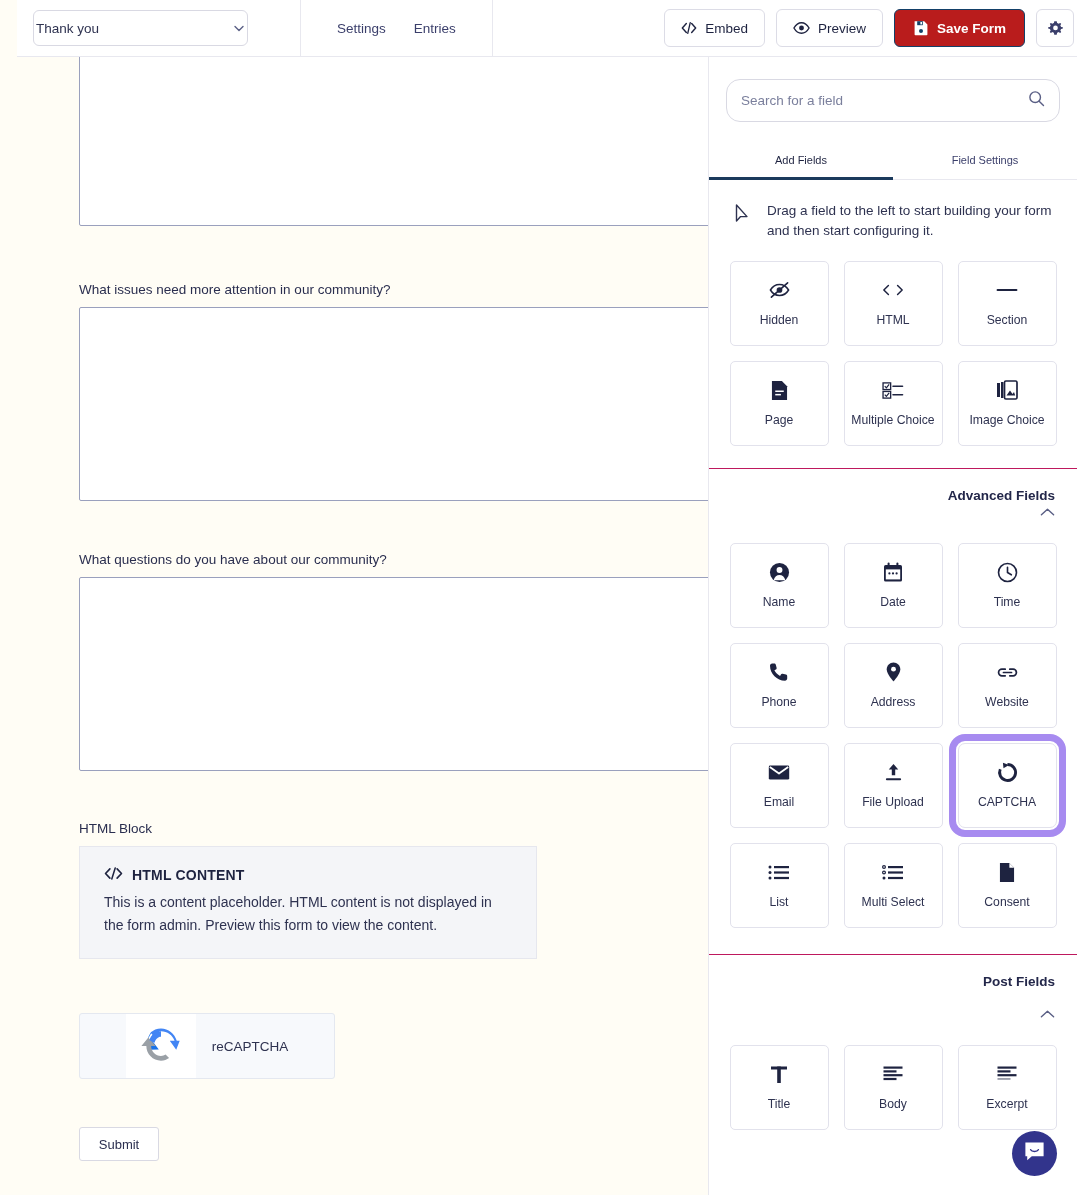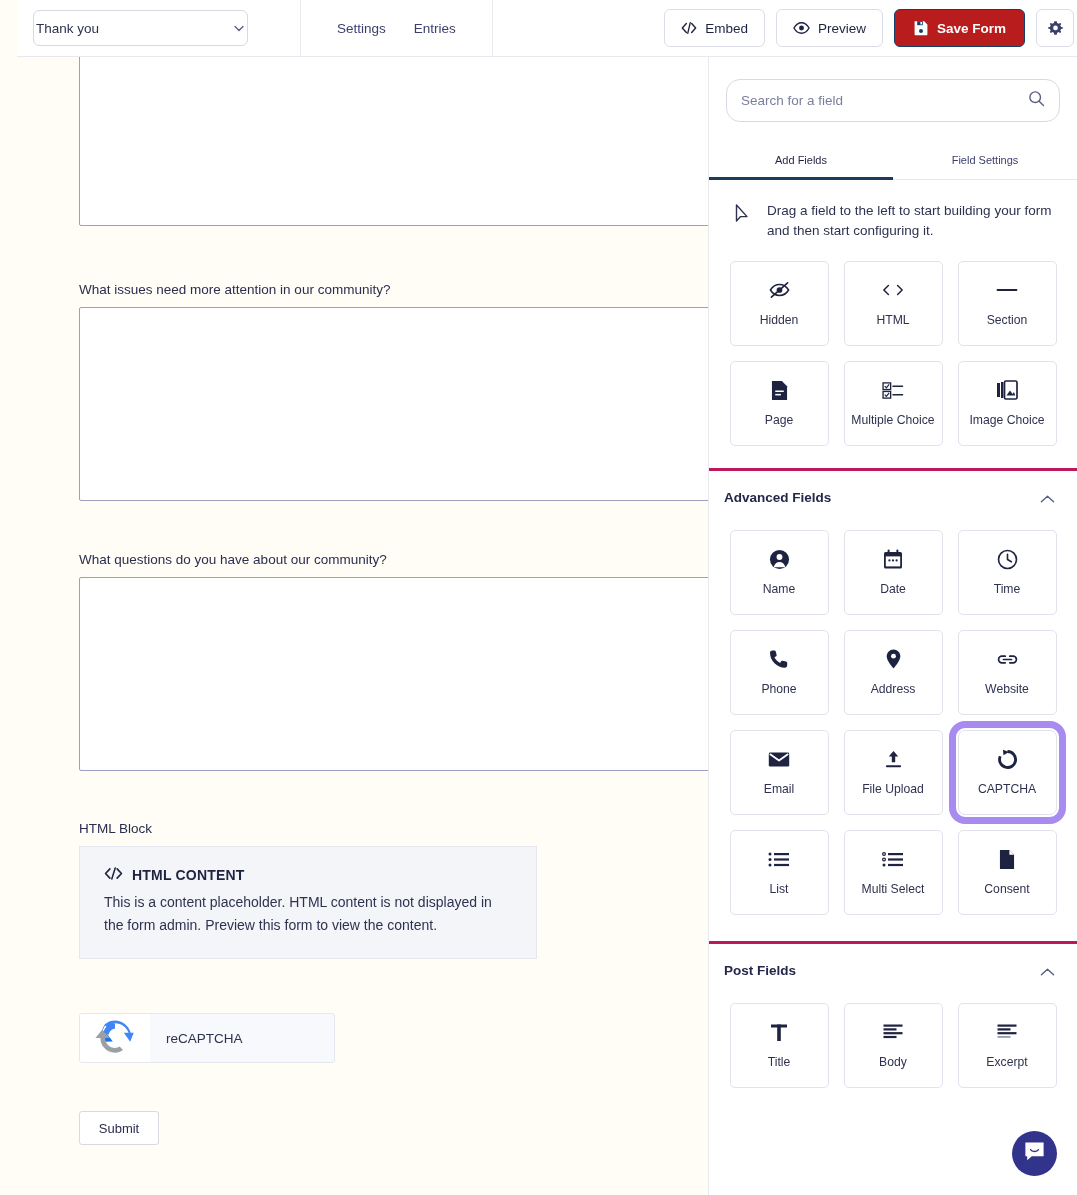--- a/index.html
+++ b/index.html
@@ -84,23 +84,23 @@
   .html-block-title {
     display: flex; align-items: center; gap: 9px;
     font-size: 14px; font-weight: 700; color: #1e2340; letter-spacing: .2px;
     margin-bottom: 8px;
   }
   .html-block-body {
     font-size: 14px; line-height: 1.62; color: #2e3250;
   }
 
   .recaptcha-box {
-    width: 256px; height: 50px; background: #f7f9fc;
+    width: 256px; height: 66px; background: #f7f9fc;
     border: 1px solid #e4e8f0; border-radius: 3px;
-    display: flex; align-items: center; overflow: hidden;
+    display: flex; align-items: center; overflow: hidden; justify-content: center;
   }
   .recaptcha-logo {
     width: 70px; height: 100%; background: #ffffff;
     display: flex; align-items: center; justify-content: center;
   }
   .recaptcha-label { font-size: 13.5px; color: #2e3250; padding-left: 16px; }
 
   .submit-btn {
     width: 80px; height: 34px; background: #ffffff;
     border: 1px solid #d9d9e3; border-radius: 3px;
@@ -157,24 +157,25 @@
     gap: 12px;
   }
   .tile-label { font-size: 12.2px; color: #2e3250; }
   .tile-icon { height: 22px; display: flex; align-items: center; justify-content: center; color: #1e2340; }
 
   .tile.highlighted {
     outline: 7px solid #a78bf0; outline-offset: 2px; border-radius: 7px;
   }
 
   .section-head {
-    display: flex; align-items: flex-start; justify-content: space-between;
+    display: flex; align-items: flex-end; justify-content: space-between;
     padding: 19px 22px 19px 15px;
-    border-top: 3px solid #be185d;
+    border-top: 1px solid #be185d;
     margin-top: 25px;
+    flex-direction: column;
   }
   .section-title { font-size: 13.5px; color: #23274a; font-weight: 700; }
 
   .cut-top { position: relative; }
 
   
   .chat {
     position: absolute; right: 20px; bottom: 19px;
     width: 45px; height: 45px; border-radius: 50%;
     background: #32348c;

